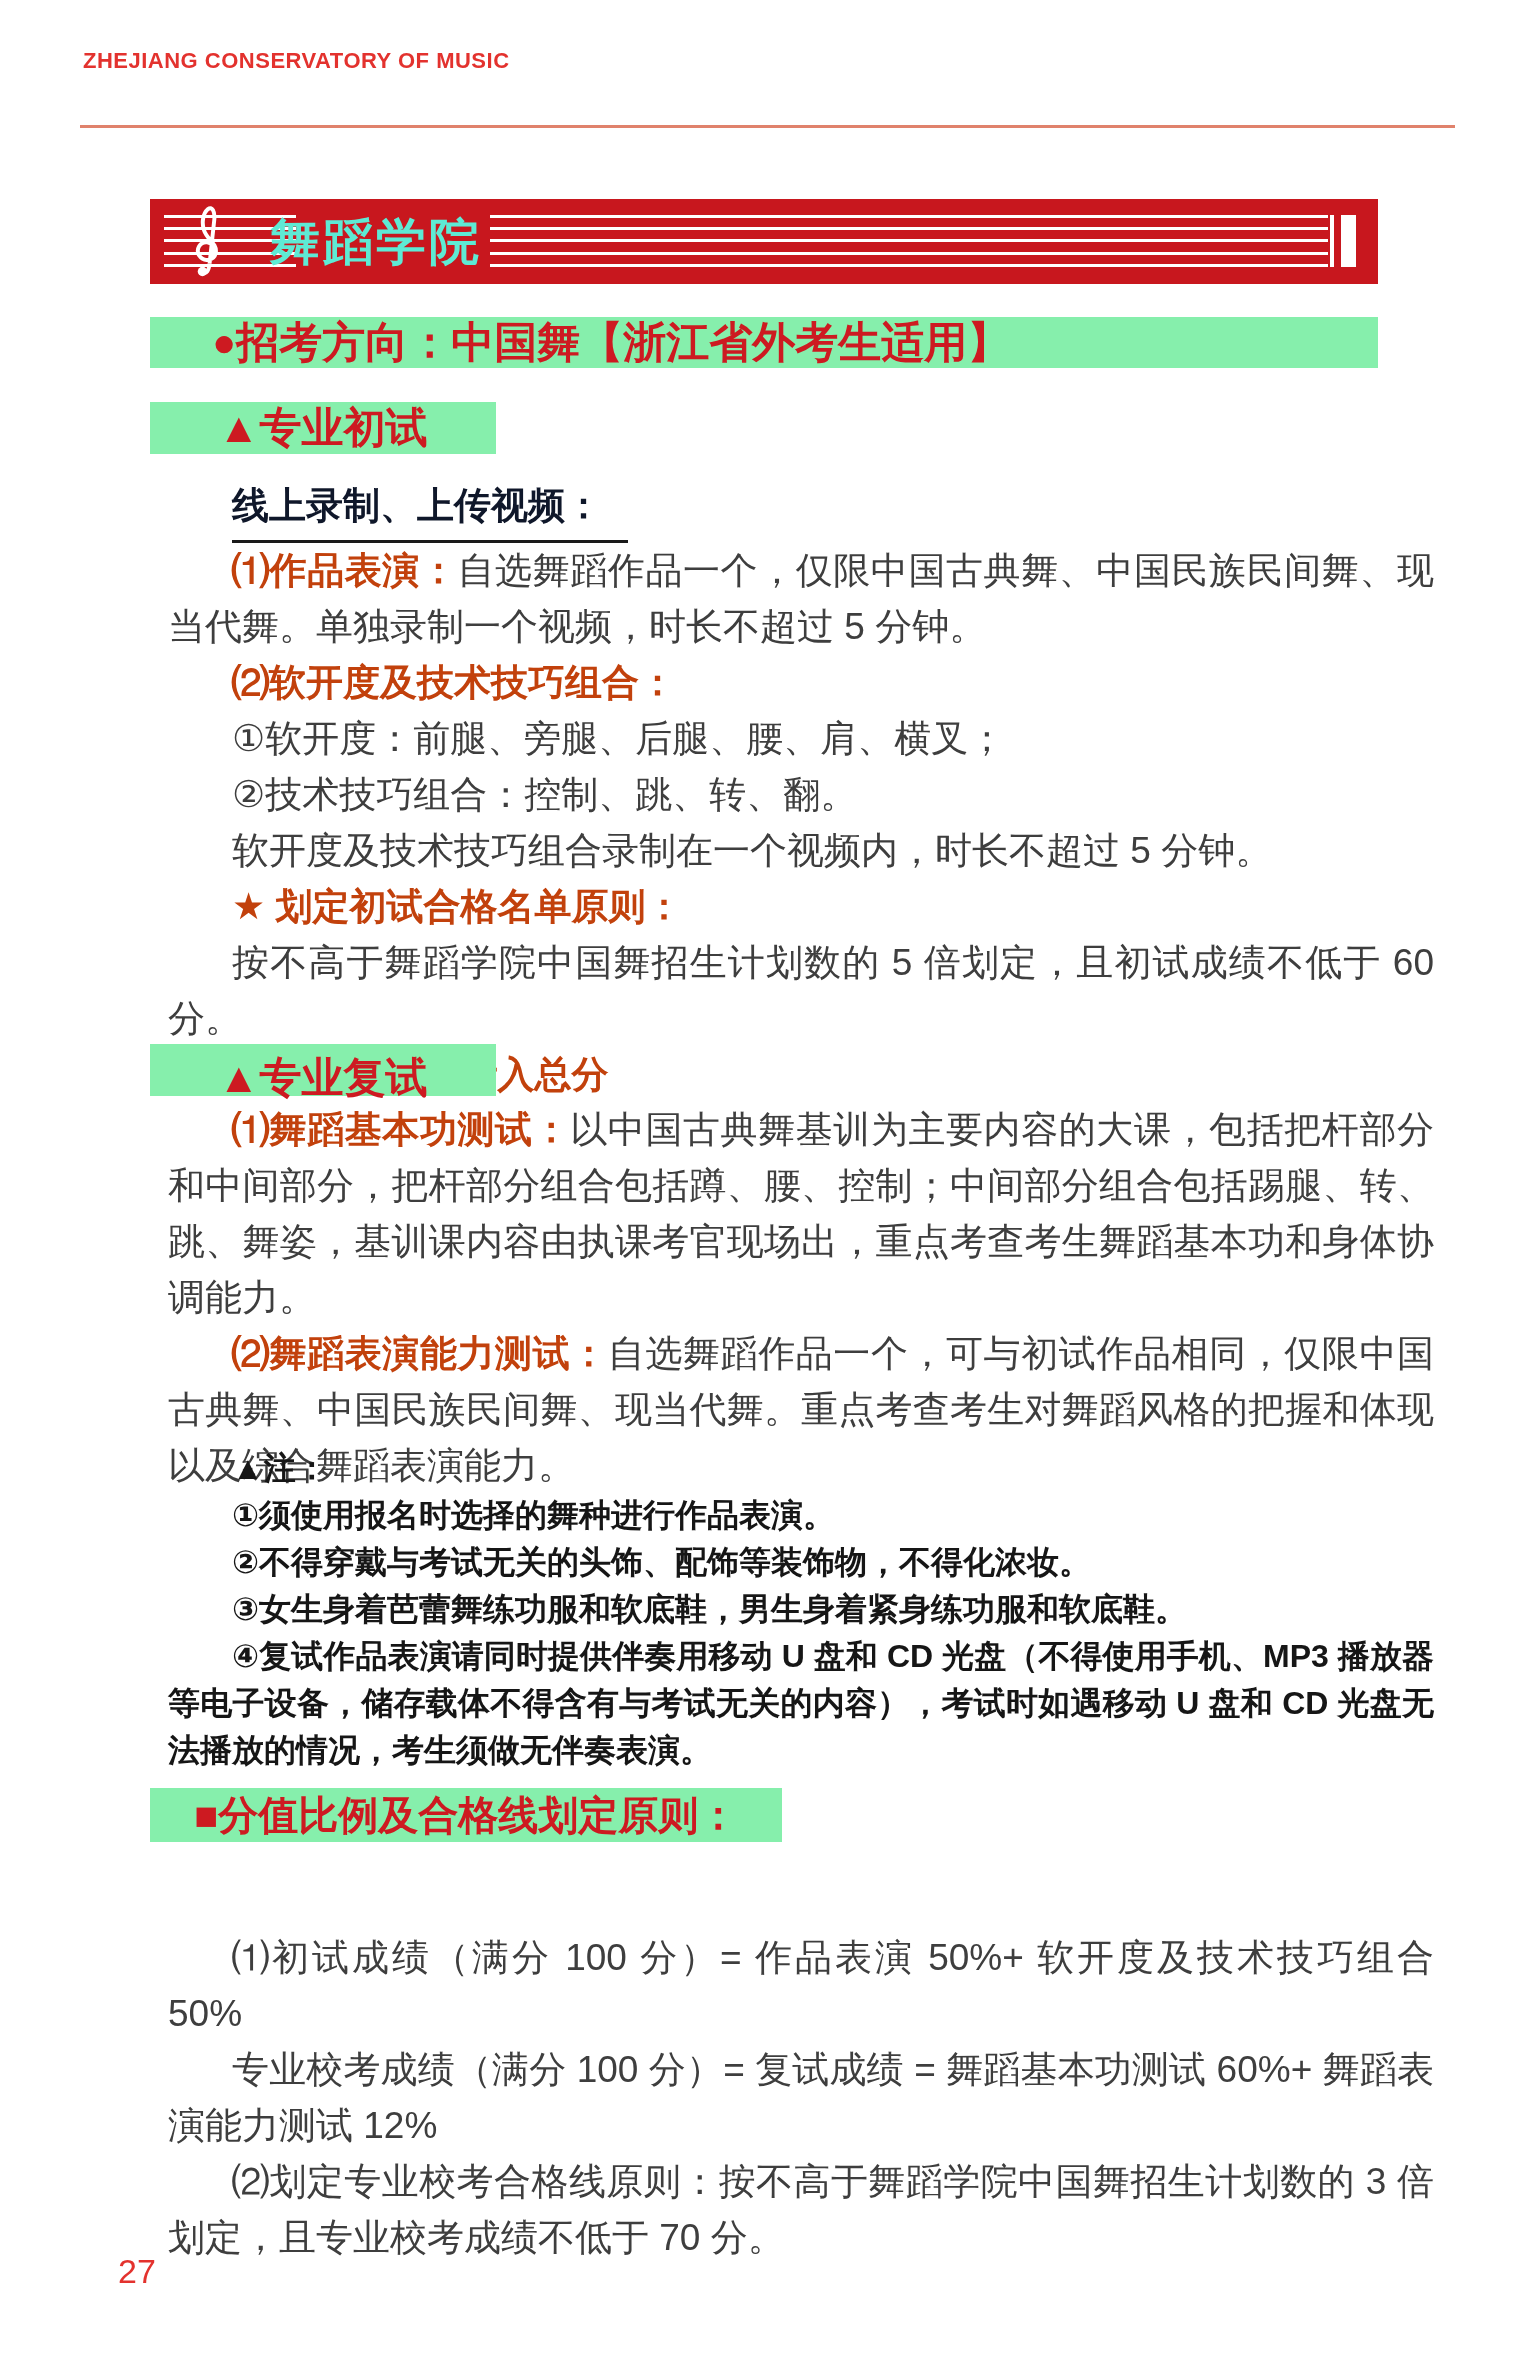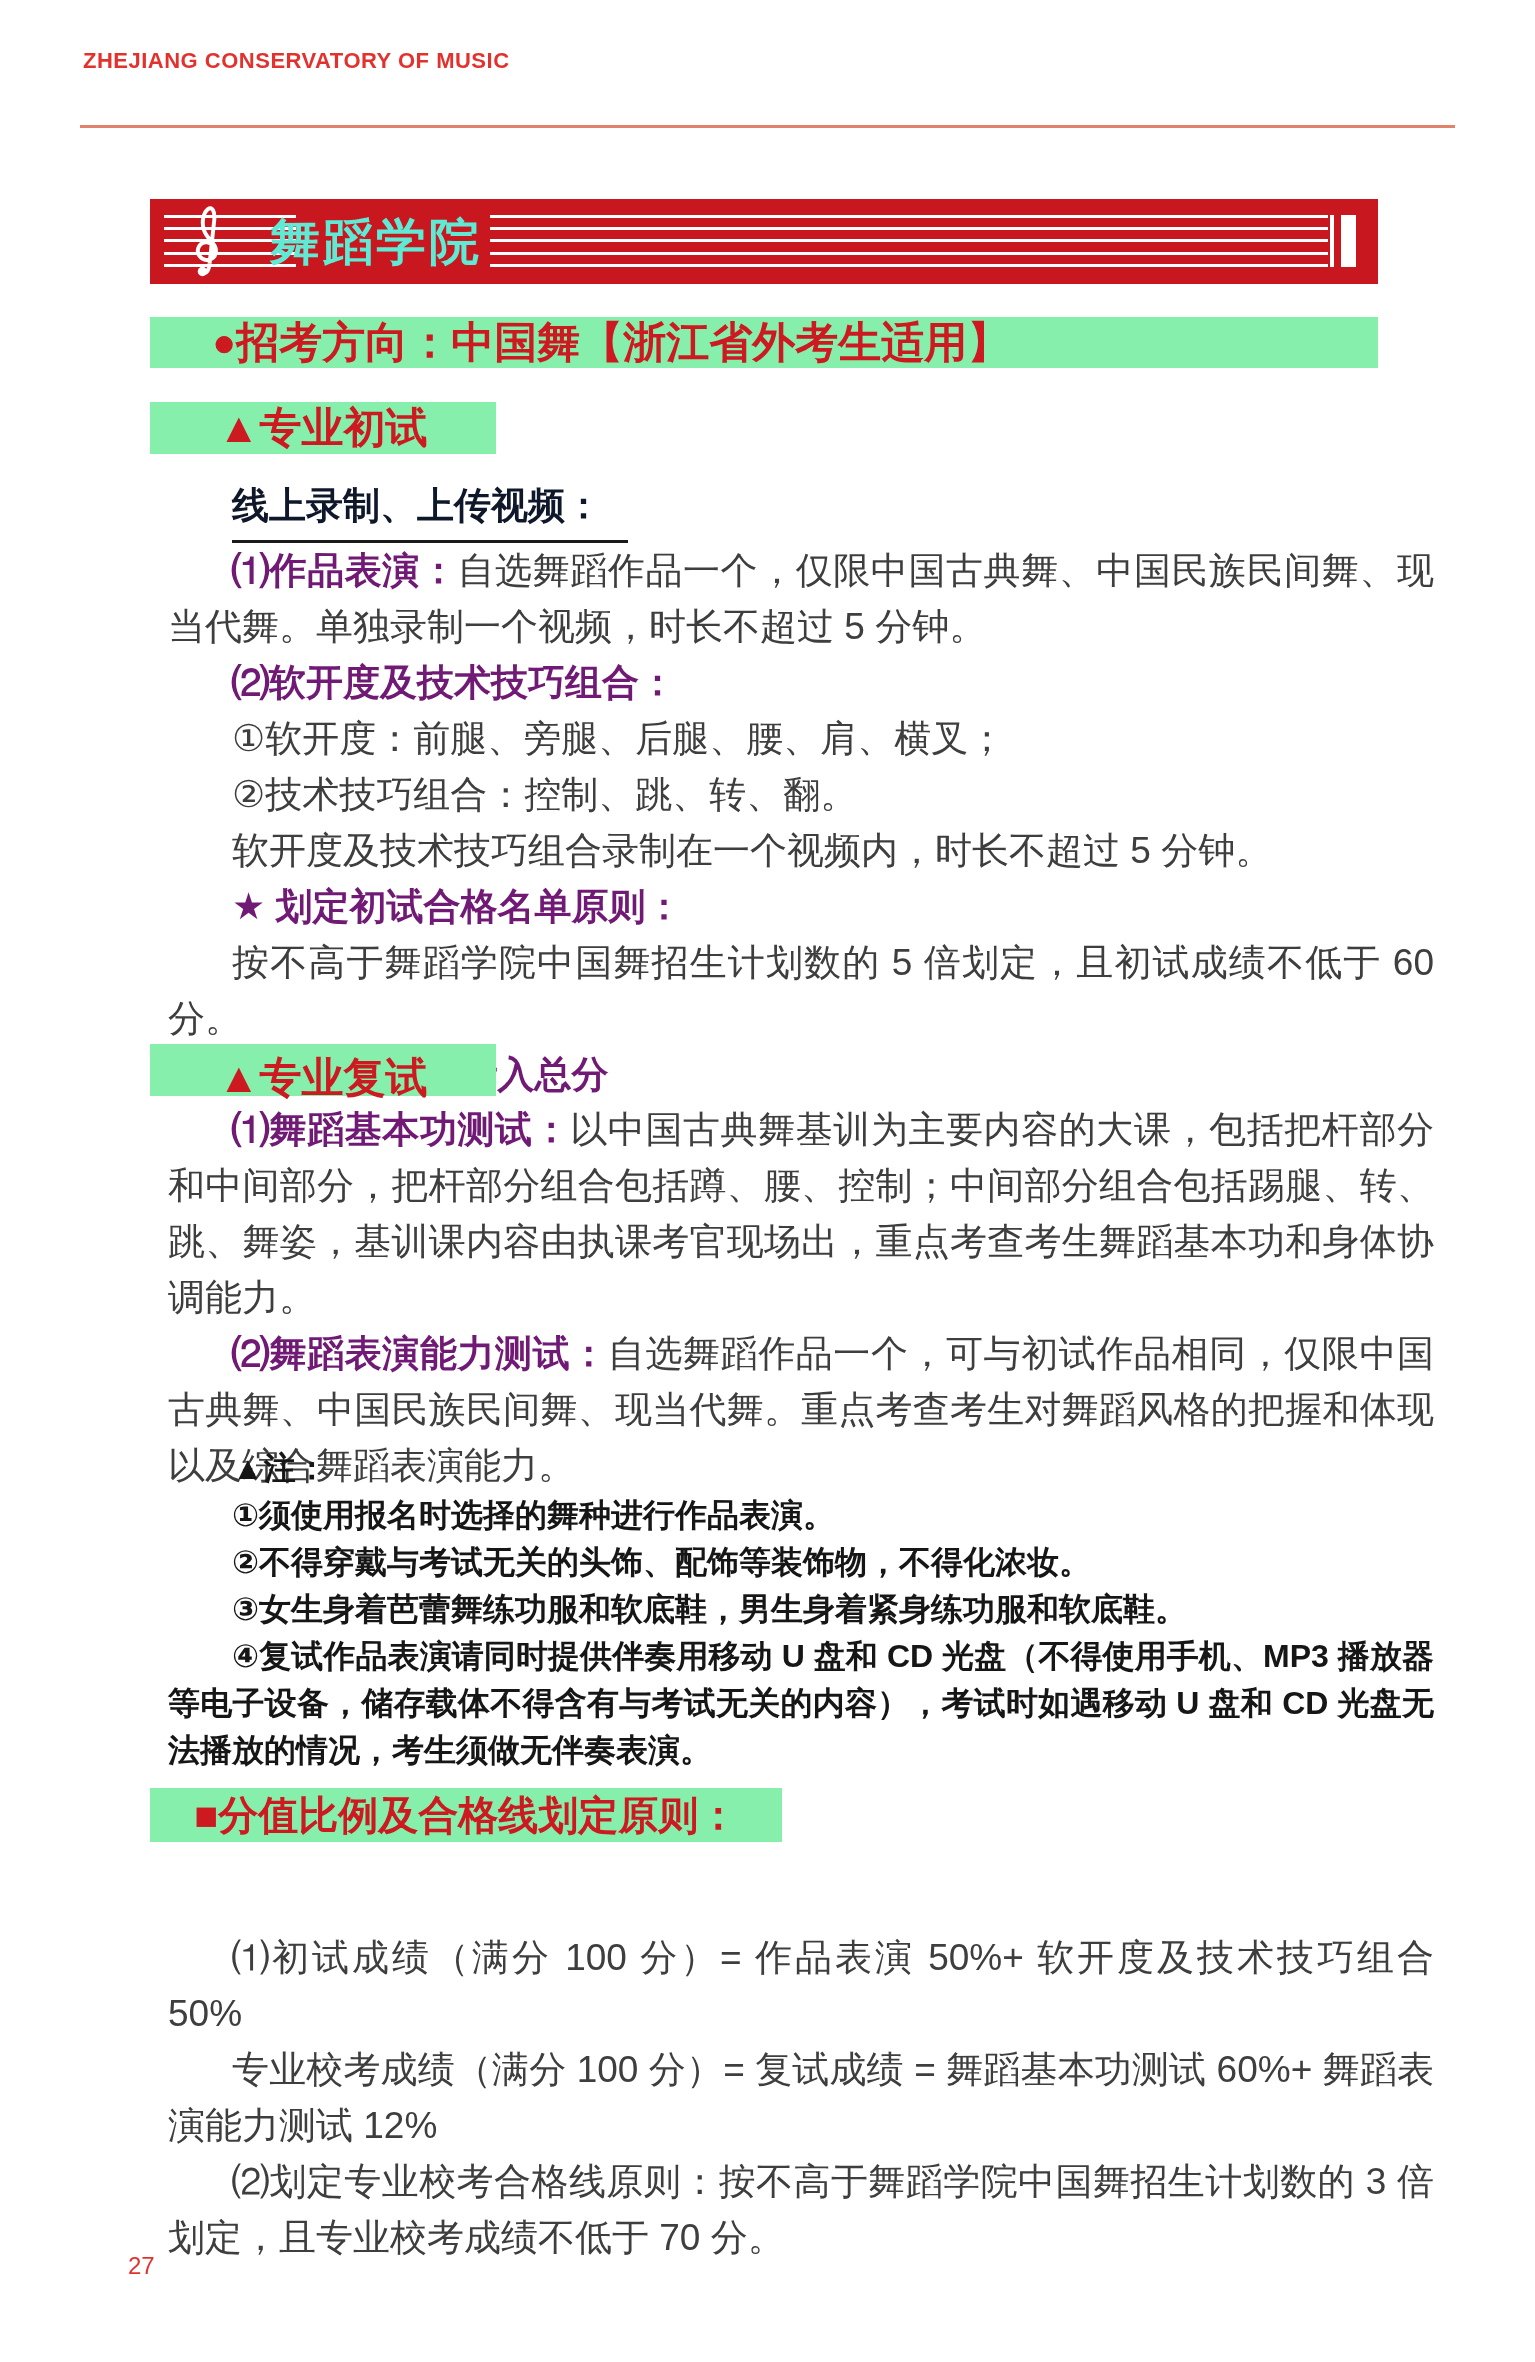--- a/index.html
+++ b/index.html
@@ -57,27 +57,27 @@
   .online { margin:0 0 0 82px; line-height:56px; }
   .online span {
     display:inline-block; font-size:37px; font-weight:bold; color:#0f172a;
     border-bottom:3px solid #1a1a1a; padding:0 26px 6px 0;
   }
   .body {
     font-size:37px; line-height:56px; color:#3E3E3E;
     margin:0 0 0 18px; text-indent:64px;
     text-align:justify; text-justify:inter-ideograph;
   }
-  .body b, .bold { color:#701a75; }
+  .body b, .bold { color:#c2410c; }
   .bold { font-weight:bold; }
   .note {
     font-size:32px; line-height:47px; font-weight:bold; color:#161616;
     margin:0 0 0 18px; text-indent:64px; text-align:justify;
   }
-  .pagenum { position:absolute; left:128px; top:2252px; font-size:24px; color:#E3322E; }
+  .pagenum { position:absolute; left:118px; top:2252px; font-size:34px; color:#E3322E; }
 </style>
 </head>
 <body>
 
 <div class="page">
 
   <div class="brand">ZHEJIANG CONSERVATORY OF MUSIC</div>
   <div class="rule"></div>
 
   <div class="banner">

